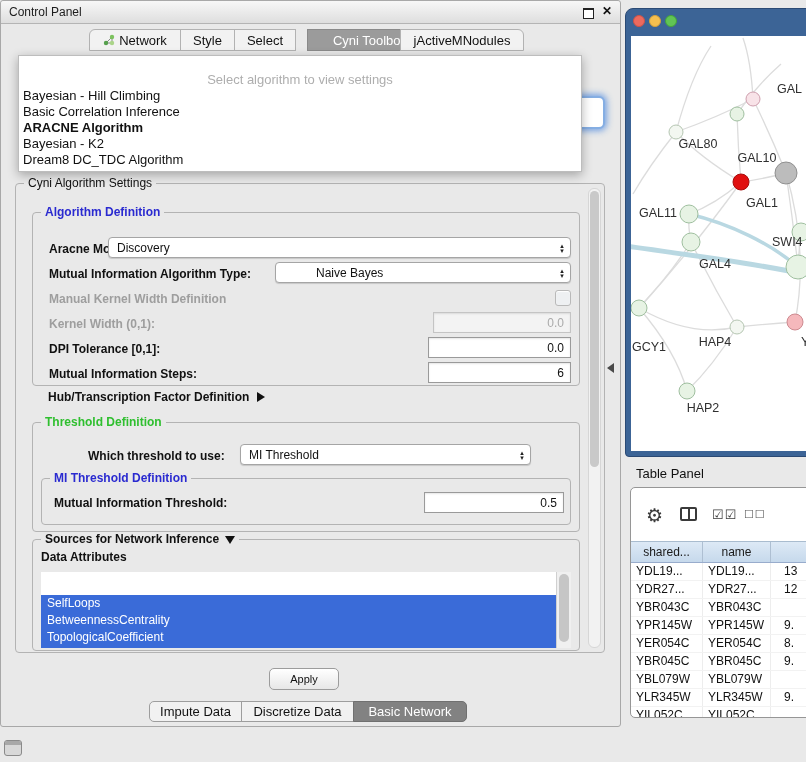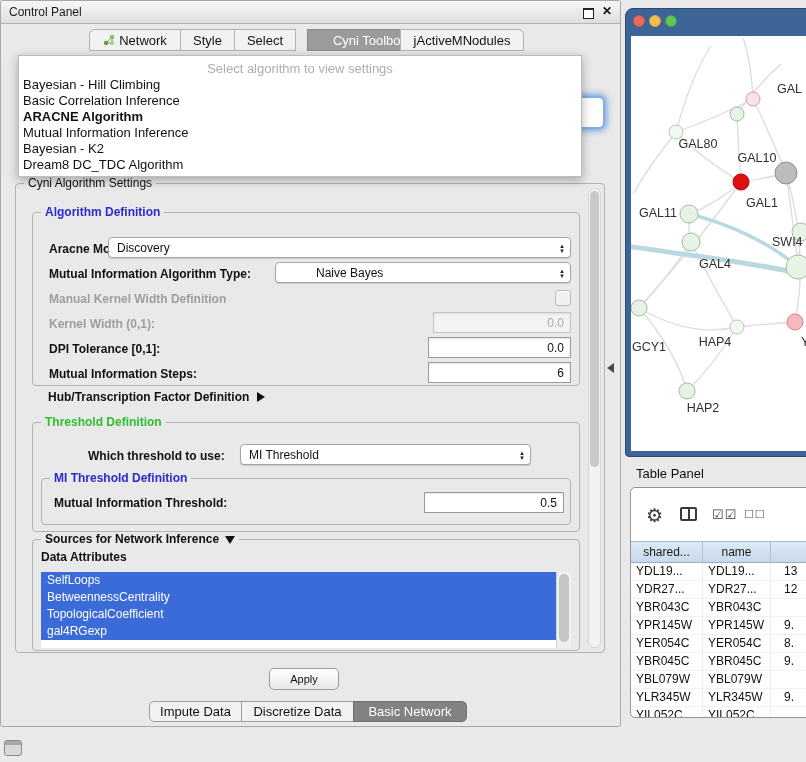--- a/index.html
+++ b/index.html
@@ -50,21 +50,21 @@
   .vthumb{position:absolute;left:1px;right:1px;top:2px;height:276px;background:#c9c9c9;border-radius:5px;}
 
   .btn{position:absolute;background:linear-gradient(#ffffff,#e7e7e7);border:1px solid #9c9c9c;border-radius:5px;font-size:11px;color:#111;display:flex;align-items:center;justify-content:center;box-sizing:border-box;}
 
   .btab{position:absolute;top:700px;height:21px;background:#f1f1f1;border:1px solid #9d9d9d;display:flex;align-items:center;justify-content:center;font-size:13px;color:#111;box-sizing:border-box;}
   .btab.firstb{border-radius:5px 0 0 5px;}
   .btab.lastb{border-radius:0 5px 5px 0;}
   .btab.sel{background:#828282;color:#fff;border-color:#707070;}
 
   
-  .popup{position:absolute;left:18px;top:55px;width:562px;background:#fff;border:1px solid #bdbdbd;box-shadow:0 3px 10px rgba(0,0,0,.3);padding:4px 0 3px 0;z-index:30;}
+  .popup{position:absolute;left:18px;top:55px;width:562px;background:#fff;border:1px solid #bdbdbd;box-shadow:0 3px 10px rgba(0,0,0,.3);padding:15px 0 3px 0;z-index:30;}
   .pp-prompt{height:17px;line-height:17px;text-align:center;color:#aeaeae;font-size:13px;}
   .pp-item{height:16px;line-height:16px;padding-left:4px;font-size:13px;color:#111;white-space:nowrap;}
   .pp-item.bold{font-weight:700;}
 
   .focusring{position:absolute;left:560px;top:96px;width:41px;height:29px;background:#fff;border:2px solid #85aee3;border-radius:6px;box-shadow:0 0 6px 2px rgba(100,150,225,.85);z-index:10;}
 
   
   .netwin{position:absolute;left:625px;top:8px;width:190px;height:447px;background:#3c6496;border:1px solid #2b4a74;border-radius:8px 8px 4px 4px;z-index:5;}
   .tl{position:absolute;top:6px;width:12px;height:12px;border-radius:50%;box-sizing:border-box;}
   .netcontent{position:absolute;left:5px;top:27px;right:5px;bottom:5px;background:#fff;overflow:hidden;}
@@ -195,21 +195,21 @@
           </div>
         </div>
       </div>
 
       <div class="group" style="left:16px;top:355px;width:548px;height:112px;">
         <span class="gtitle boldblack"><span>Sources for Network Inference</span><span class="tri-down"></span></span>
 
         <span class="lbl" style="left:8px;top:10px;">Data Attributes</span>
 
         <div class="srclist" style="left:8px;top:32px;width:530px;height:76px;">
-          <div style="margin-right:14px;">
+          <div style="margin-right:14px;margin-top:23px;">
             <div class="srcrow"><span>SelfLoops</span></div>
             <div class="srcrow"><span>BetweennessCentrality</span></div>
             <div class="srcrow"><span>TopologicalCoefficient</span></div>
             <div class="srcrow"><span>gal4RGexp</span></div>
           </div>
           <div class="srcscroll">
               <div class="srcthumb"></div>
             </div>
         </div>
       </div>
@@ -230,21 +230,20 @@
     </div>
   </div>
 
   <div class="focusring"></div>
 
   <div class="popup">
     <div class="pp-prompt">Select algorithm to view settings</div>
     <div class="pp-item">Bayesian - Hill Climbing</div>
     <div class="pp-item">Basic Correlation Inference</div>
     <div class="pp-item bold">ARACNE Algorithm</div>
-    <div class="pp-item">Mutual Information Inference</div>
     <div class="pp-item">Bayesian - K2</div>
     <div class="pp-item">Dream8 DC_TDC Algorithm</div>
   </div>
 
   <div class="divarrow"></div>
 
   <div class="netwin">
     <div class="tl" style="left:7px;background:#ed6a5e;border:1px solid #ce5347;"></div>
     <div class="tl" style="left:23px;background:#f5bf4f;border:1px solid #d6a13a;"></div>
     <div class="tl" style="left:39px;background:#61c454;border:1px solid #45a33b;"></div>

